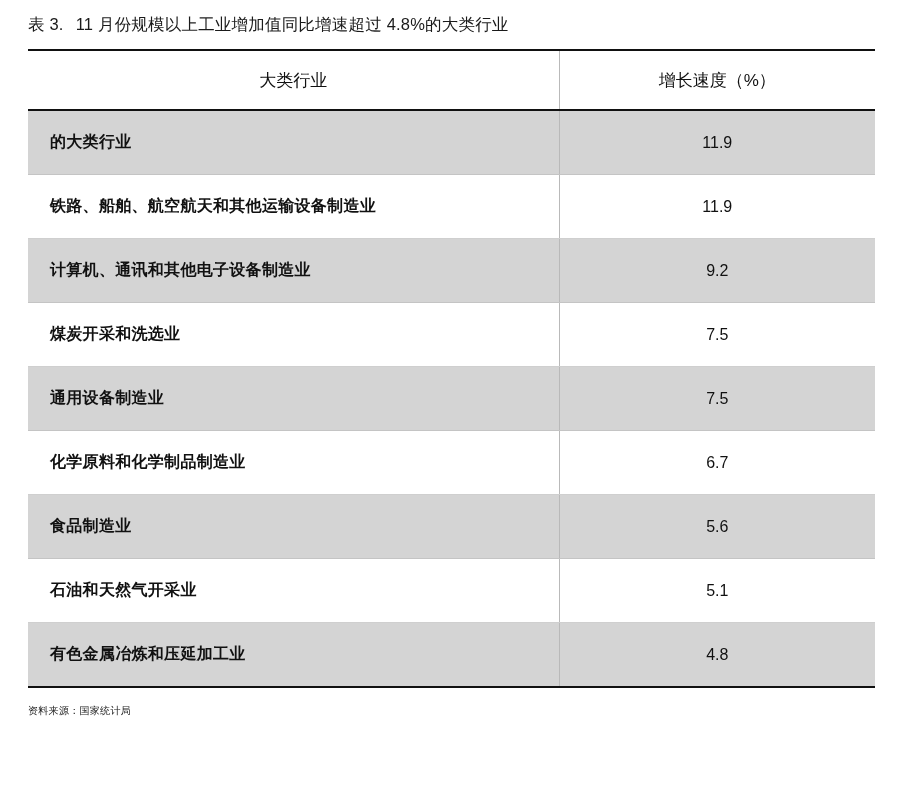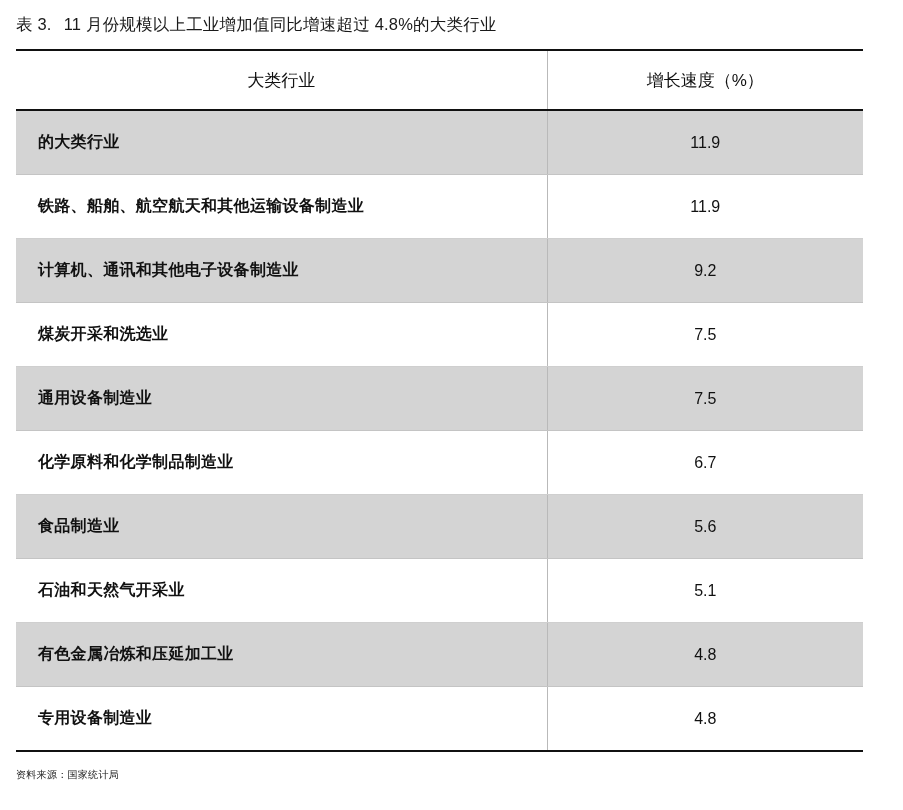--- a/index.html
+++ b/index.html
@@ -12,21 +12,21 @@
     background: #ffffff;
     font-family: "Liberation Sans", "DejaVu Sans", sans-serif;
     color: #1a1a1a;
     overflow: hidden;
   }
   .page {
     position: relative;
     width: 903px;
     height: 810px;
     box-sizing: border-box;
-    padding: 0 16px;
+    padding: 0 28px;
   }
   .table-caption {
     font-size: 16.5px;
     color: #1a1a1a;
     letter-spacing: 0.2px;
     padding-top: 14px;
     padding-bottom: 13px;
     white-space: nowrap;
   }
   .caption-label {
@@ -140,22 +140,18 @@
         <td class="cell-rate">5.6</td>
       </tr>
       <tr>
         <td class="cell-industry">石油和天然气开采业</td>
         <td class="cell-rate">5.1</td>
       </tr>
       <tr class="shaded">
         <td class="cell-industry">有色金属冶炼和压延加工业</td>
         <td class="cell-rate">4.8</td>
       </tr>
-      <tr>
-        <td class="cell-industry">专用设备制造业</td>
-        <td class="cell-rate">4.8</td>
-      </tr>
     </tbody>
   </table>
 
   <div class="source-note">资料来源：国家统计局</div>
 
 </div>
 
 </body></html>

